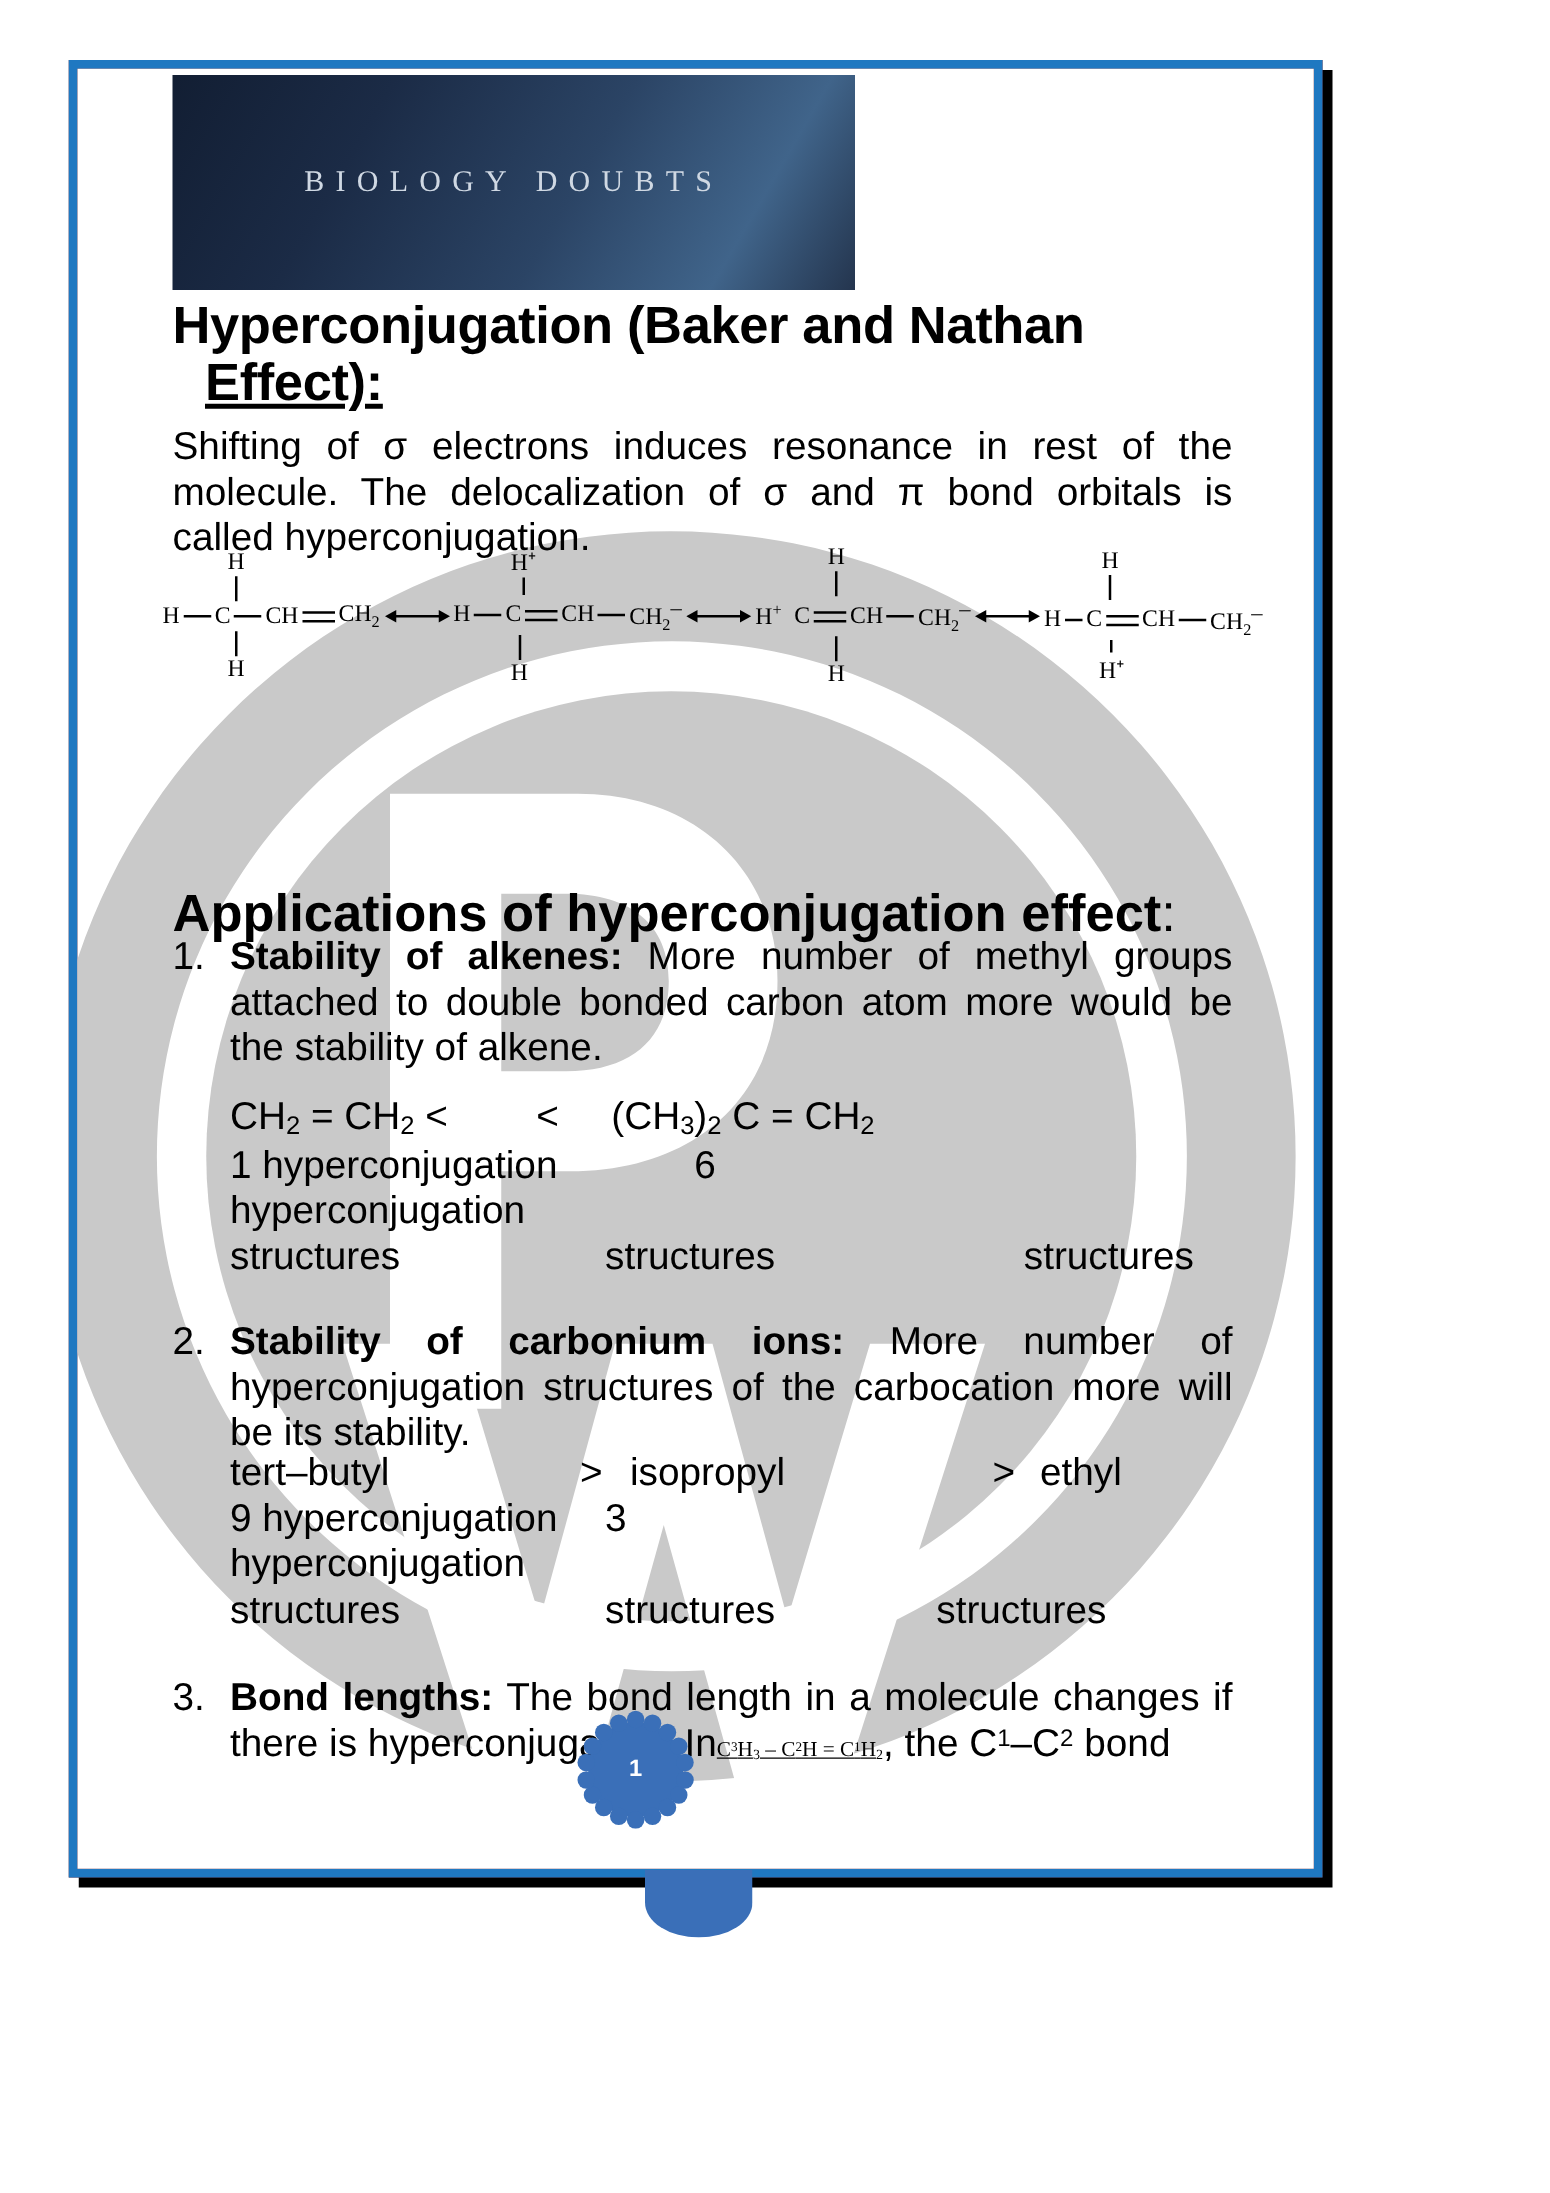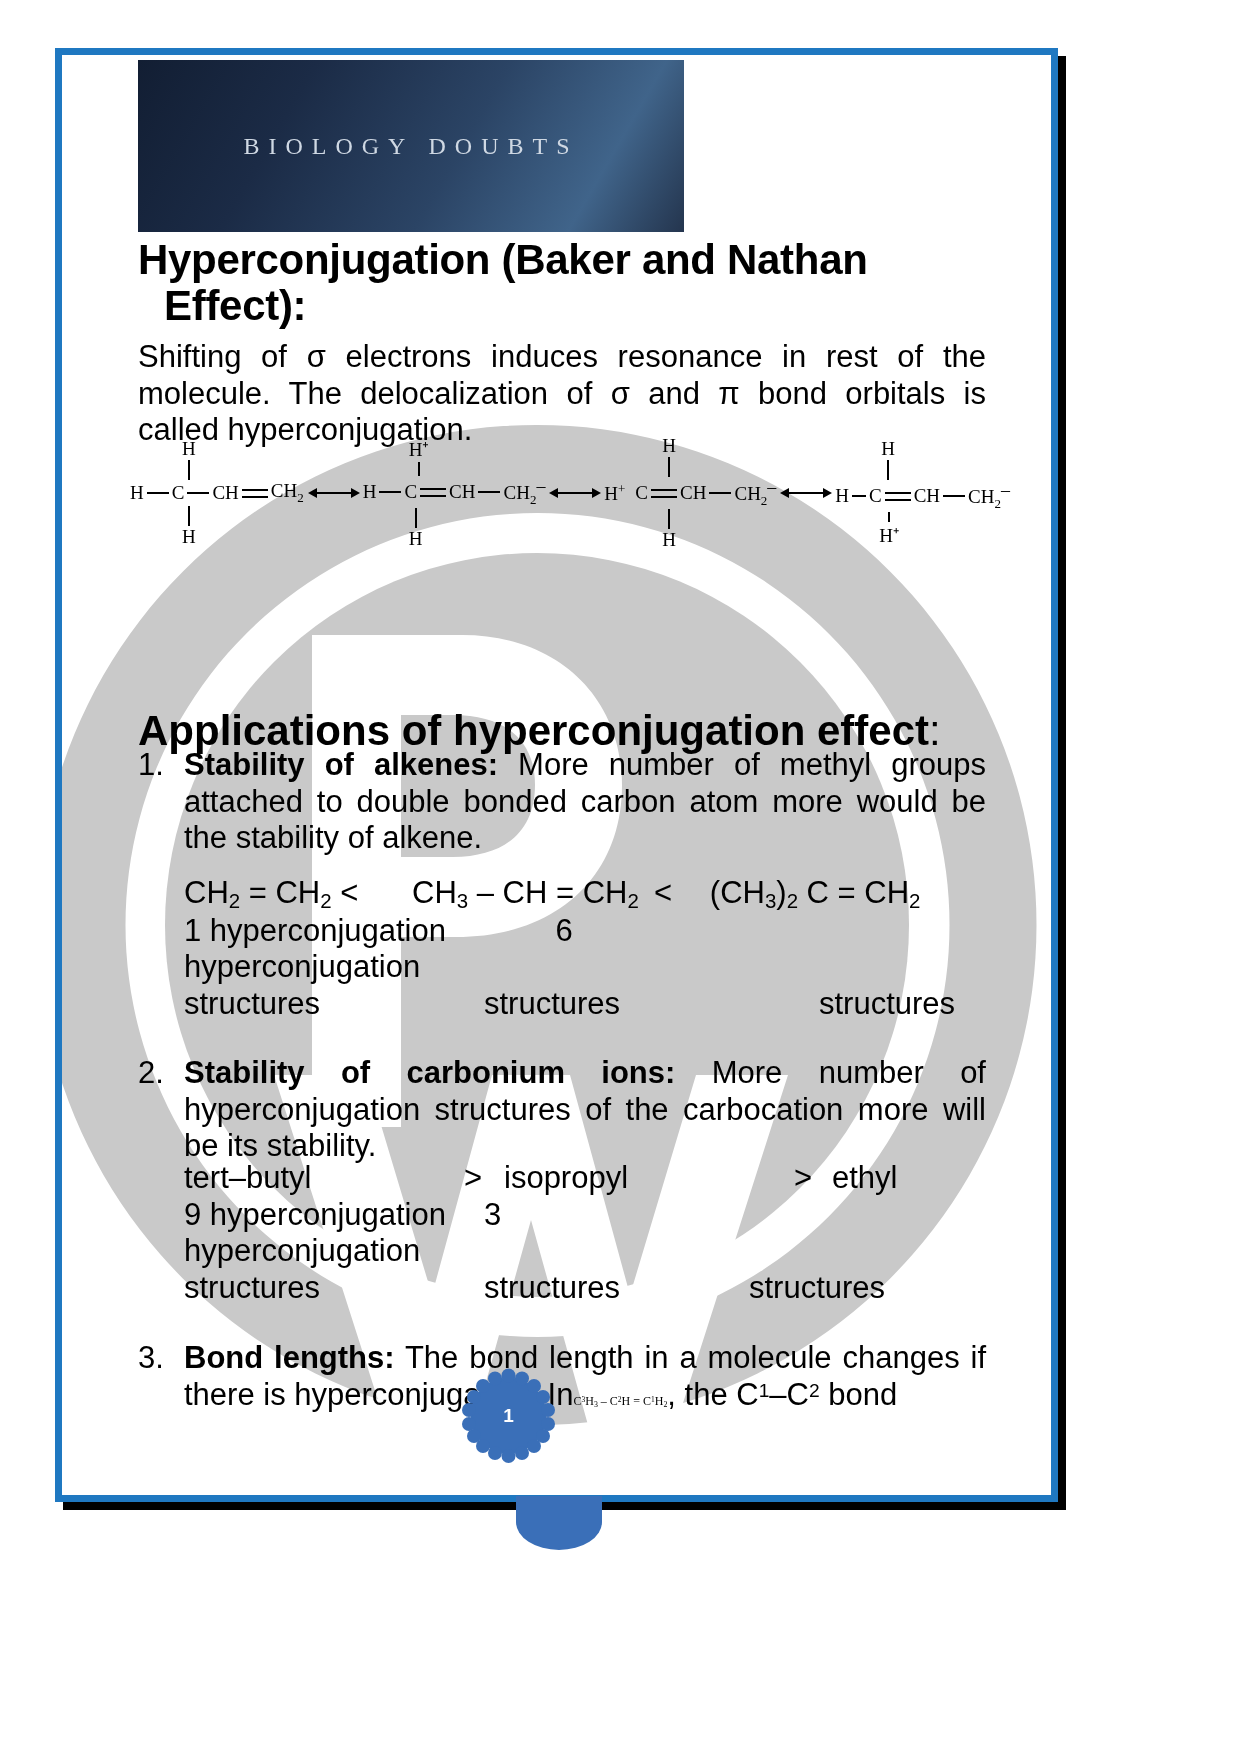--- a/index.html
+++ b/index.html
@@ -142,21 +142,22 @@
   #eq1row .c2 { width:260px; }
   #eq1row .c3 { width:300px; }
 
   #eq2 { left:122px; top:1105px; width:805px; }
 
   sub { font-size:0.66em; vertical-align:-0.22em; }
   sup { font-size:0.62em; vertical-align:0.42em; }
 
   .small-formula {
     font-family:"Liberation Serif", serif;
-    font-size:12px;
+    font-size:17px;
+    text-decoration:underline;
   }
 
   
   #badge {
     position:absolute;
     left:461px; top:1368px;
     width:95px; height:95px;
     z-index:5;
   }
   #badge svg { display:block; }
@@ -201,21 +202,21 @@
     </div>
 
     <div id="content">
 
       <div id="banner">
         <span id="banner-title">BIOLOGY DOUBTS</span>
       </div>
 
       <div class="txt doc-title">
         <span>Hyperconjugation    (Baker    and    Nathan</span><br>
-        <span class="ind" style="padding-left:26px;">Effect):</span>
+        <span class="ind" style="padding-left:26px;text-decoration:underline;">Effect):</span>
       </div>
 
       <p id="p1" class="txt para">Shifting of σ electrons induces resonance in rest of the molecule. The delocalization of σ and π bond orbitals is called hyperconjugation.</p>
 
       <div id="chem-row">
 
         <div class="struct">
           <div class="top-sub" style="margin-left:52px;">
             <span>H</span>
             <span class="vbond"></span>
@@ -329,21 +330,20 @@
       <div id="li1" class="txt li">
         <span class="num">1.</span>
         <div class="body">
           <b>Stability of alkenes:</b><span> More number of methyl groups attached to double bonded carbon atom more would be the stability of alkene.</span>
         </div>
       </div>
 
       <div id="eq1" class="txt eqline">
         <div id="eq1row">
           <span class="c1">CH<sub>2</sub> = CH<sub>2</sub> &lt;</span>
-          <span class="c2">CH<sub>3</sub> – CH = CH<sub>2</sub></span>
           <span style="width:60px;">&lt;</span>
           <span class="c3">(CH<sub>3</sub>)<sub>2</sub> C = CH<sub>2</sub></span>
         </div>
         <div style="display:flex;">
           <span style="width:320px;">1 hyperconjugation</span>
           <span style="width:120px;text-align:center;">6</span>
         </div>
         <div>hyperconjugation</div>
         <div style="display:flex;">
           <span style="width:300px;">structures</span>

